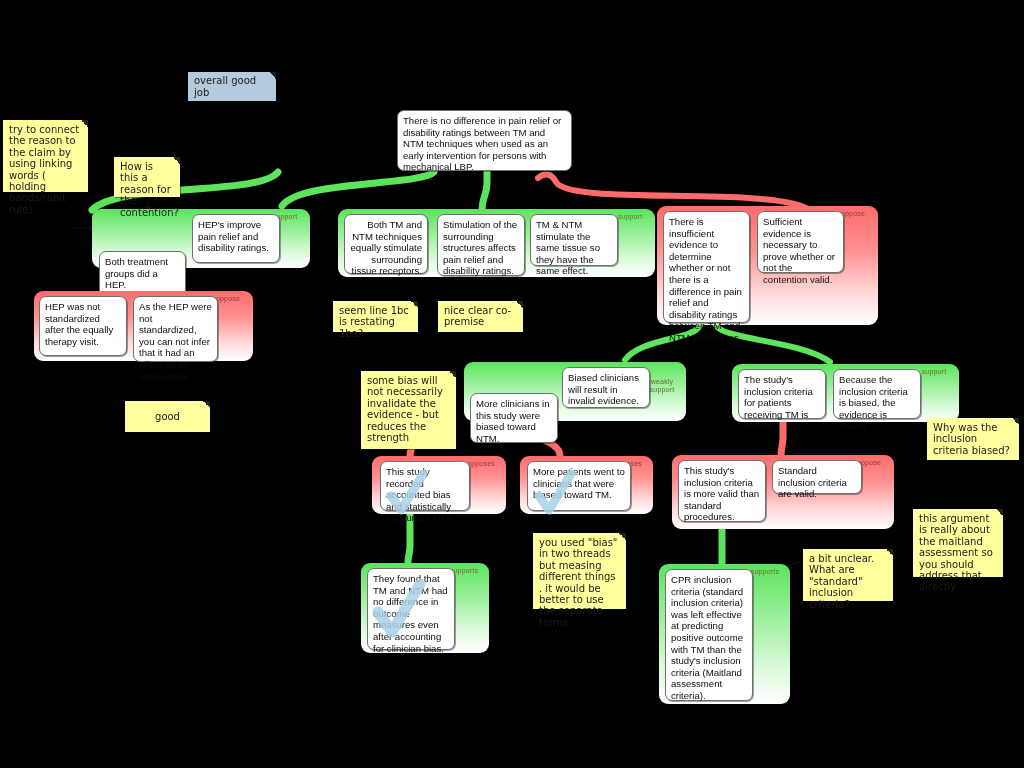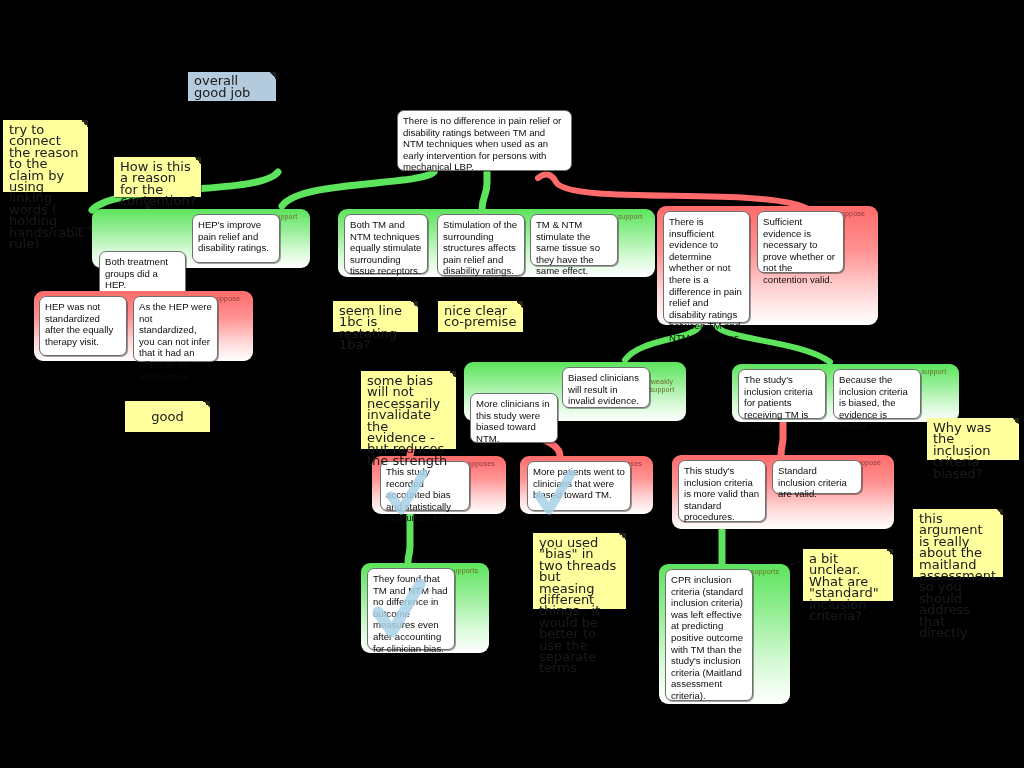--- a/index.html
+++ b/index.html
@@ -17,21 +17,21 @@
   .group.oppose .group-label{color:#8a3a3a;}
   .group .dot{position:absolute;width:7px;height:7px;border-radius:50%;background:#17a517;}
 
   
   .box{position:absolute;background:#fff;border:1px solid #6f6f6f;border-radius:7px;
        box-sizing:border-box;padding:4px 5px;font-size:9.6px;line-height:11.6px;color:#0d0d0d;
        box-shadow:1px 1px 0 rgba(0,0,0,.35);}
 
   
   .note{position:absolute;background:#ffff9e;box-sizing:border-box;padding:4px 6px;
-        font-size:13px;line-height:11.4px;color:#1a1a1a;
+        font-size:10px;line-height:11.4px;color:#1a1a1a;
         font-family:"DejaVu Sans", sans-serif;
         box-shadow:1px 1px 0 rgba(0,0,0,.4);}
   .note.blue{background:#b3cbdd;}
   .note .fold{position:absolute;right:0;top:0;width:7px;height:7px;
         background:linear-gradient(225deg,#000 0 50%,transparent 50%);opacity:.85;}
   .note.blue .fold{background:linear-gradient(225deg,#000 0 50%,transparent 50%);}
   .note.center{display:flex;align-items:center;justify-content:center;}
 
   
   .check{position:absolute;pointer-events:none;}
@@ -88,21 +88,21 @@
 
   <div class="group oppose" style="left:34px;top:291px;width:219px;height:70px;">
     <span class="group-label">oppose</span>
   </div>
   <div class="box" style="left:39px;top:296px;width:88px;height:60px;">HEP was not standardized after the equally therapy visit.</div>
   <div class="box" style="left:133px;top:296px;width:85px;height:66px;">As the HEP were not standardized, you can not infer that it had an effect as an intervention.</div>
 
   <div class="group support" style="left:338px;top:209px;width:317px;height:68px;">
     <span class="group-label">support</span>
   </div>
-  <div class="box" style="left:344px;top:214px;width:84px;height:60px;">Both TM and NTM techniques equally stimulate surrounding tissue receptors.</div>
+  <div class="box" style="left:344px;top:214px;width:84px;height:60px;text-align:right;">Both TM and NTM techniques equally stimulate surrounding tissue receptors.</div>
   <div class="box" style="left:437px;top:214px;width:88px;height:62px;">Stimulation of the surrounding structures affects pain relief and disability ratings.</div>
   <div class="box" style="left:530px;top:214px;width:88px;height:52px;">TM &amp; NTM stimulate the same tissue so they have the same effect.</div>
 
   <div class="group oppose" style="left:657px;top:206px;width:221px;height:119px;">
     <span class="group-label">oppose</span>
   </div>
   <div class="box" style="left:663px;top:211px;width:87px;height:112px;">There is insufficient evidence to determine whether or not there is a difference in pain relief and disability ratings between TM and NTM techniques.</div>
   <div class="box" style="left:757px;top:211px;width:87px;height:62px;">Sufficient evidence is necessary to prove whether or not the contention valid.</div>
 
   <div class="group support" style="left:464px;top:362px;width:222px;height:59px;">
@@ -147,21 +147,21 @@
   <div class="note blue center" style="left:188px;top:72px;width:88px;height:29px;">
     <span class="fold"></span>
     <span>overall good job</span>
   </div>
 
   <div class="note" style="left:3px;top:120px;width:85px;height:72px;">
     <span class="fold"></span>
     <span>try to connect the reason to the claim by using linking words ( holding hands/rabit rule)</span>
   </div>
 
-  <div class="note" style="left:114px;top:157px;width:87px;height:40px;">
+  <div class="note" style="left:114px;top:157px;width:66px;height:40px;">
     <span class="fold"></span>
     <span>How is this a reason for the contention?</span>
   </div>
 
   <div class="note center" style="left:125px;top:401px;width:85px;height:31px;">
     <span class="fold"></span>
     <span>good</span>
   </div>
 
   <div class="note" style="left:333px;top:301px;width:85px;height:31px;">

